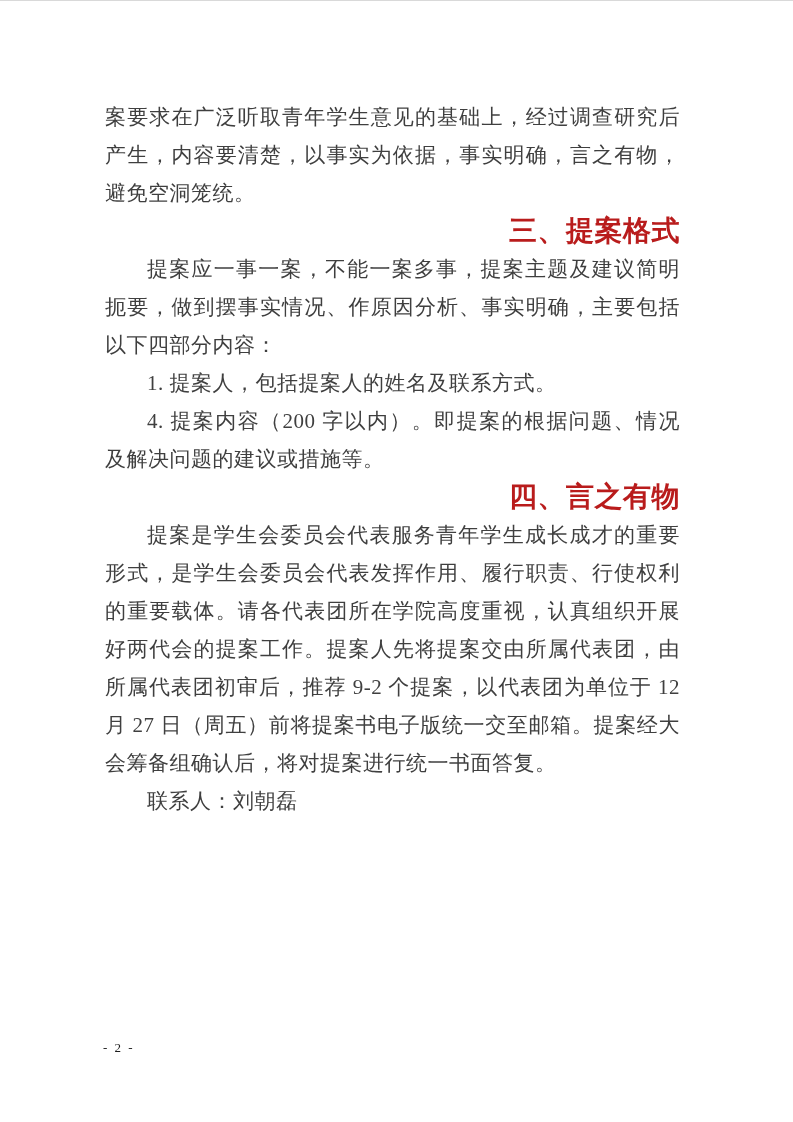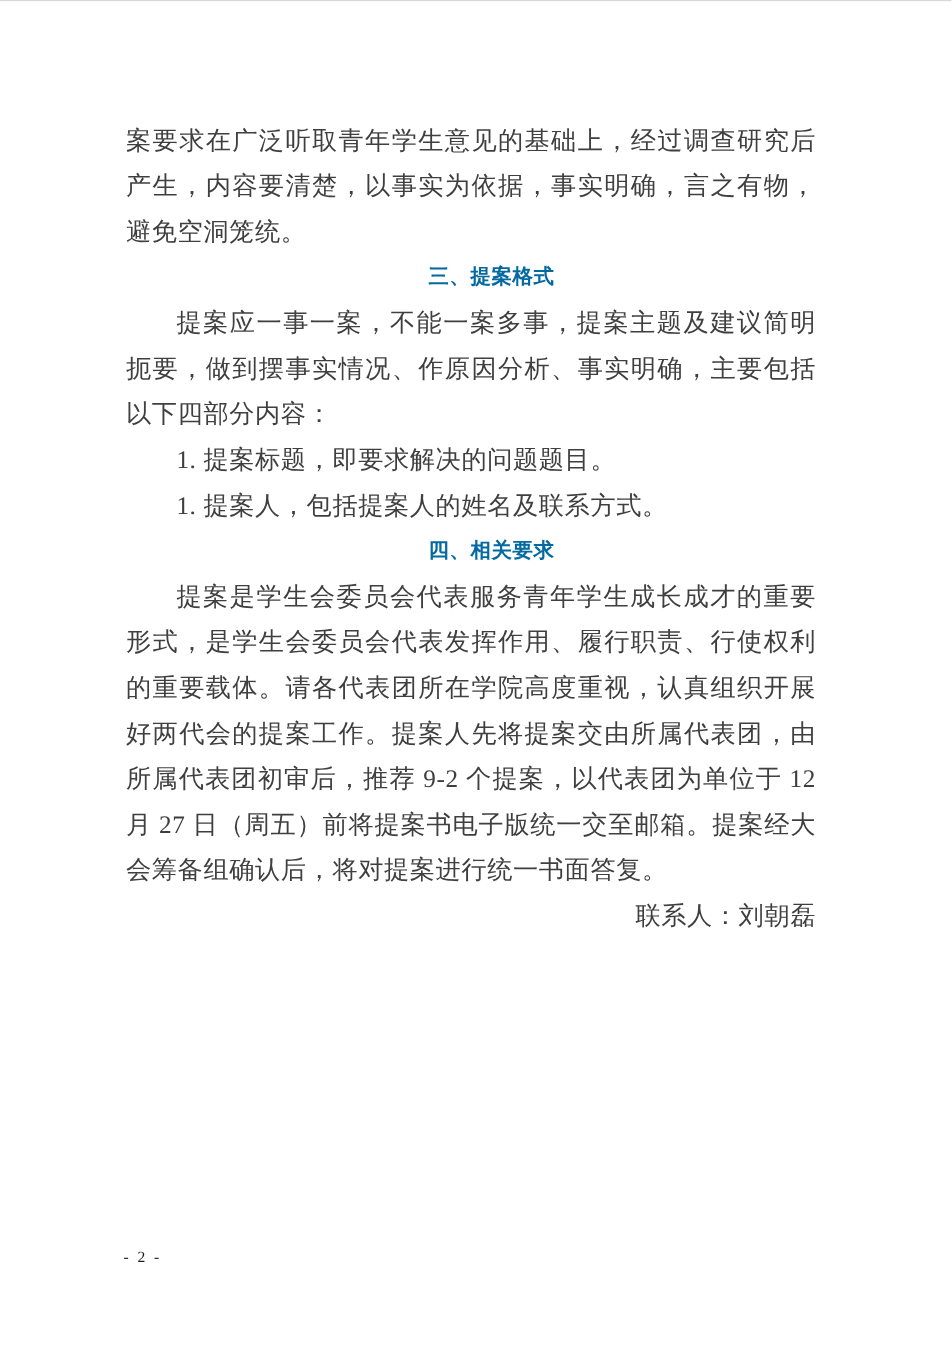--- a/index.html
+++ b/index.html
@@ -41,28 +41,28 @@
   }
   .indent {
     text-indent: 2em;
   }
   .no-indent {
     text-indent: 0;
   }
   .heading {
     font-family: "Liberation Sans", "DejaVu Sans", sans-serif;
     font-weight: bold;
-    color: #0369a1;
+    color: #b91c1c;
     text-indent: 2em;
-    font-size: 17px;
-    text-align: center;
+    font-size: 28px;
+    text-align: right;
   }
   .contact {
     text-indent: 2em;
-    text-align: right;
+    text-align: left;
   }
   .page-number {
     position: absolute;
     top: 1040px;
     left: 103px;
     font-size: 13px;
     line-height: 16px;
     color: #1c1c1c;
     letter-spacing: 2px;
     font-family: "Liberation Serif", "DejaVu Serif", serif;
@@ -74,27 +74,27 @@
 <div class="page">
   <div class="page-top-line"></div>
 
   <div class="content">
     <p class="no-indent">案要求在广泛听取青年学生意见的基础上，经过调查研究后产生，内容要清楚，以事实为依据，事实明确，言之有物，避免空洞笼统。</p>
 
     <p class="heading">三、提案格式</p>
 
     <p class="indent">提案应一事一案，不能一案多事，提案主题及建议简明扼要，做到摆事实情况、作原因分析、事实明确，主要包括以下四部分内容：</p>
 
-    <p class="indent">1. 提案标题，即要求解决的问题题目。</p>
 
     <p class="indent">1. 提案人，包括提案人的姓名及联系方式。</p>
 
 
+    <p class="indent">4. 提案内容（200 字以内）。即提案的根据问题、情况及解决问题的建议或措施等。</p>
 
-    <p class="heading">四、相关要求</p>
+    <p class="heading">四、言之有物</p>
 
     <p class="indent">提案是学生会委员会代表服务青年学生成长成才的重要形式，是学生会委员会代表发挥作用、履行职责、行使权利的重要载体。请各代表团所在学院高度重视，认真组织开展好两代会的提案工作。提案人先将提案交由所属代表团，由所属代表团初审后，推荐 9-2 个提案，以代表团为单位于 12 月 27 日（周五）前将提案书电子版统一交至邮箱。提案经大会筹备组确认后，将对提案进行统一书面答复。</p>
 
     <p class="contact">联系人：刘朝磊</p>
 
 
   </div>
 
   <div class="page-number">- 2 -</div>
 </div>

